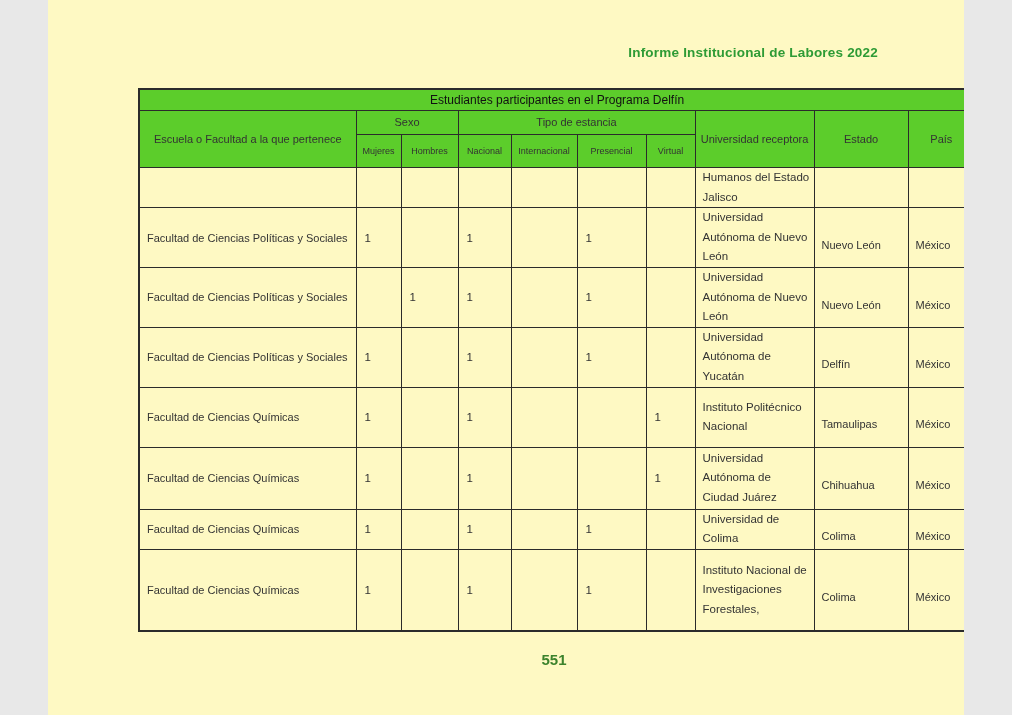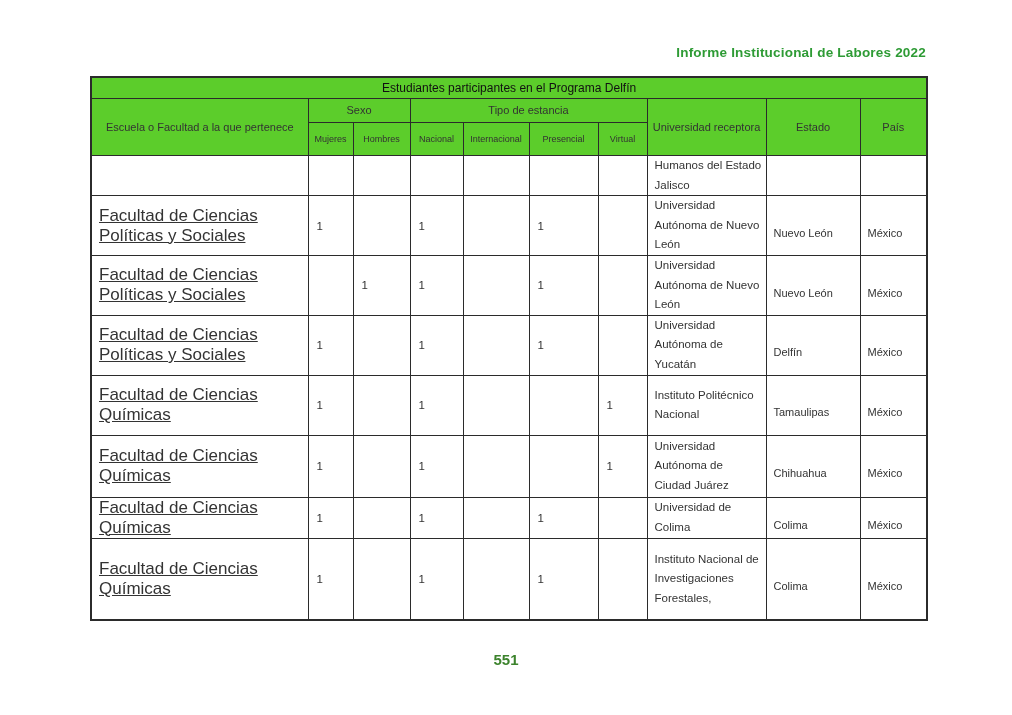--- a/index.html
+++ b/index.html
@@ -1,19 +1,19 @@
 <!DOCTYPE html>
 <html><head>
 <meta charset="utf-8">
 <style>
   html,body{margin:0;padding:0;background:#e8e8e8;}
   .page{
     position:relative;
-    width:1012px;height:715px;
-    background:#ffffff;
+    width:916px;height:715px;
+    background:#fef9c3;
     font-family:"Liberation Sans", sans-serif;
     overflow:hidden;
     margin:0 auto;
   }
   .doc-header{
     position:absolute;
     top:45px;
     right:86px;
     font-size:13.5px;
     font-weight:bold;
@@ -26,21 +26,21 @@
     left:0;
     width:1012px;
     text-align:center;
     font-size:15px;
     font-weight:bold;
     color:#3c832c;
   }
   table.delfin{
     position:absolute;
     left:90px;
-    top:76px;
+    top:88px;
     width:836px;
     border-collapse:collapse;
     table-layout:fixed;
     border:2px solid #2b2b2b;
   }
   table.delfin td{
     border:1px solid #2b2b2b;
     overflow:hidden;
     vertical-align:middle;
     color:#333333;
@@ -64,25 +64,24 @@
   tr.h1{height:24px;}
   tr.h2{height:24px;}
   td.sub{
     background:#5ccd2b;
     text-align:center;
     font-size:9px;
     color:#111111;
     padding:11px 1px;
   }
   td.c-escuela{
-    font-size:17px;
+    font-size:11px;
     line-height:20px;
     padding:0 4px 0 7px;
     text-align:left;
-    text-decoration:underline;
   }
   td.c-num{
     font-size:11.5px;
     padding:0 2px 0 8px;
     text-align:left;
   }
   td.c-univ{
     font-size:11.5px;
     line-height:19.5px;
     padding:0 3px 0 7px;

